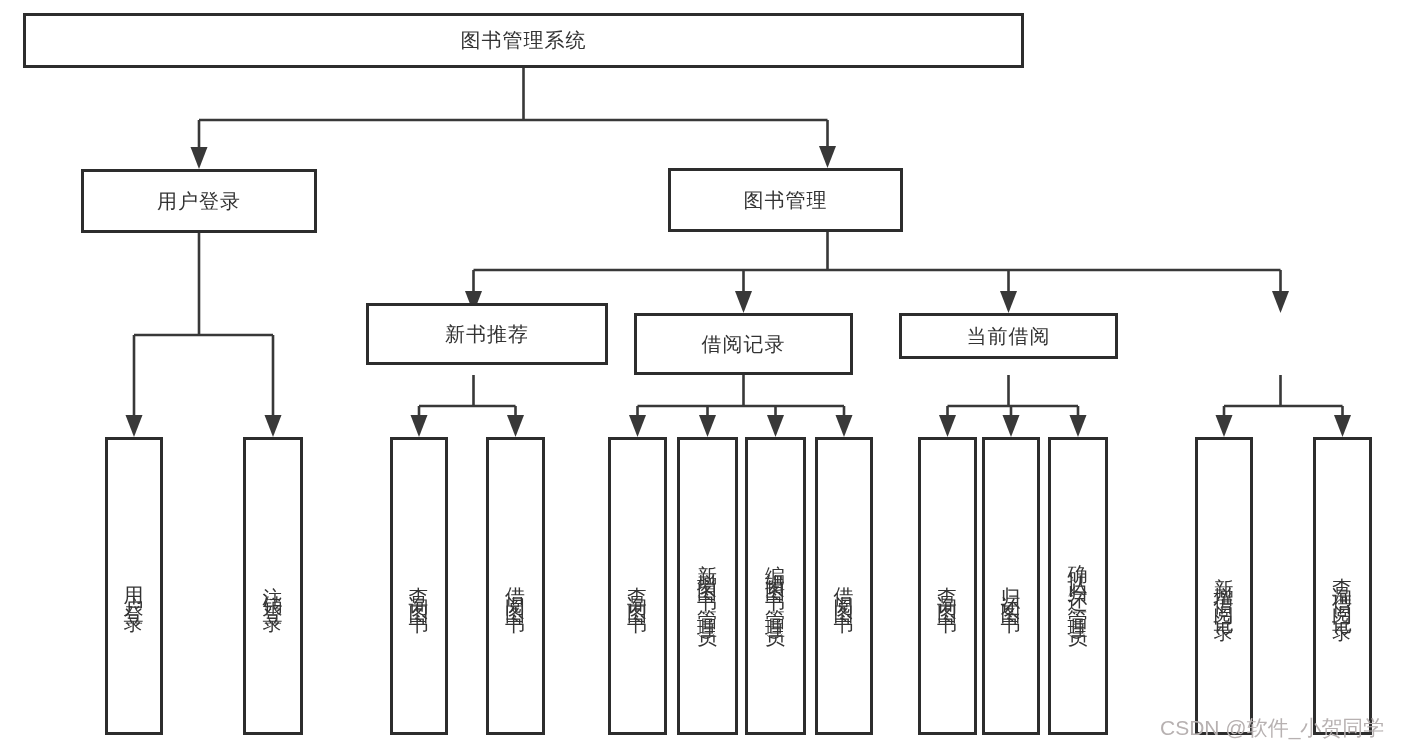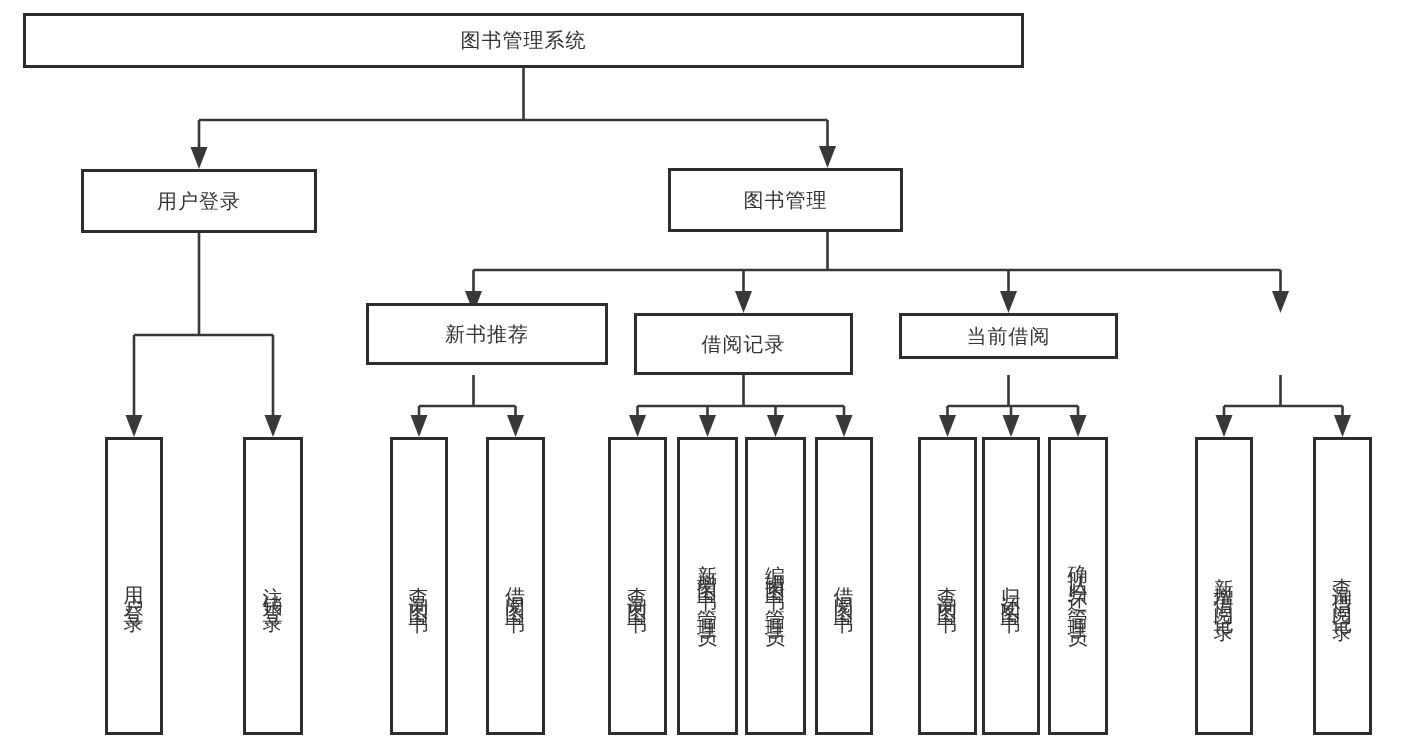--- a/index.html
+++ b/index.html
@@ -121,14 +121,15 @@
   <div class="box v" style="left:745px;top:437px;width:61px;height:298px">编辑图书（管理员）</div>
   <div class="box v" style="left:815px;top:437px;width:58px;height:298px">借阅图书</div>
 
   <div class="box v" style="left:918px;top:437px;width:59px;height:298px">查询图书</div>
   <div class="box v" style="left:982px;top:437px;width:58px;height:298px">归还图书</div>
   <div class="box v" style="left:1048px;top:437px;width:60px;height:298px">确认归还（管理员）</div>
 
   <div class="box v" style="left:1195px;top:437px;width:58px;height:298px">新增借阅记录</div>
   <div class="box v" style="left:1313px;top:437px;width:59px;height:298px">查询借阅记录</div>
 
+  <div class="watermark">CSDN @软件_小贺同学</div>
 
 </div>
 
 </body></html>

